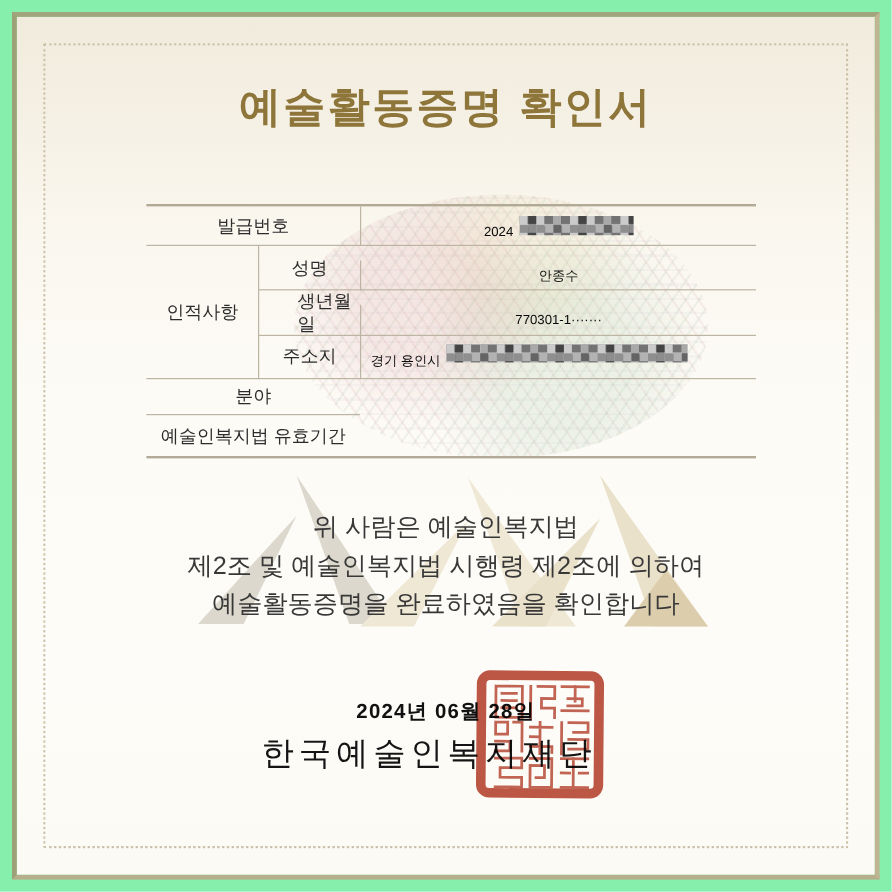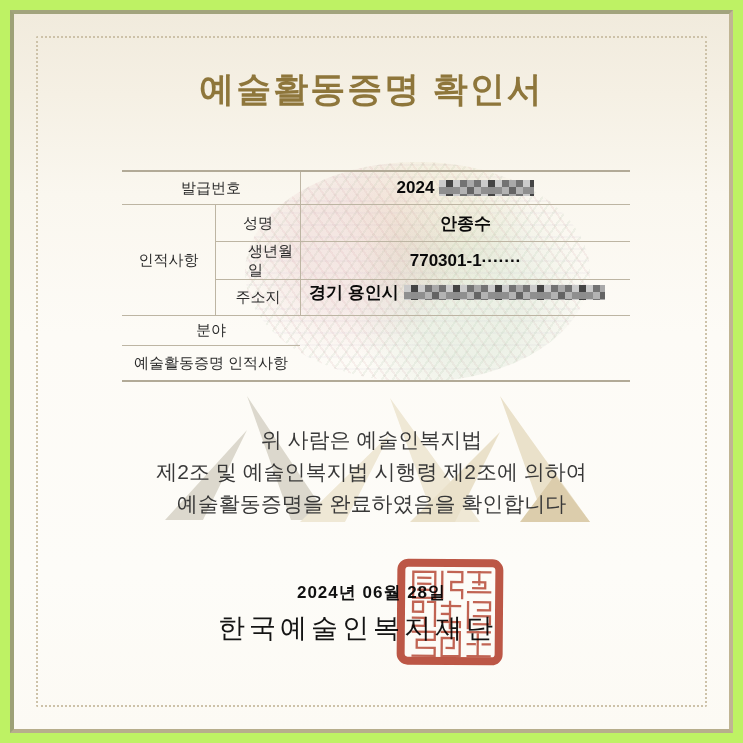--- a/index.html
+++ b/index.html
@@ -1,18 +1,18 @@
 <!DOCTYPE html>
 <html><head>
 <meta charset="utf-8">
 <style>
   * { margin:0; padding:0; box-sizing:border-box; }
   html,body { width:743px; height:743px; background:#ffffff;
     font-family:"Liberation Sans","DejaVu Sans",sans-serif; }
-  .stage { position:absolute; top:0; left:0; width:743px; height:743px; background:#bef264; overflow:hidden; }
+  .stage { position:absolute; top:0; left:0; width:743px; height:743px; background:#86efac; overflow:hidden; }
 
   
   .frame { position:absolute; inset:10px;
     border:4px solid;
     border-color:#a2a47d #c0b593 #b7ae8c #9da177;
     background:linear-gradient(180deg,#f1ebdd 0px,#f5f0e4 80px,#faf7ef 180px,#fdfbf6 320px,#fdfcf8 560px,#fcfaf4 100%);
   }
   .dotted-border { position:absolute; inset:22px; border:2px dotted #cdc2a9; border-radius:2px; }
 
   
@@ -34,21 +34,21 @@
   
   .cert-table { position:absolute; left:122px; top:170px; width:508px; z-index:2;
     display:grid;
     grid-template-columns:93px 85px 330px;
     grid-template-rows:33px 37px 38px 36px 30px 34px;
     border-top:2px solid #b2aa97; border-bottom:2px solid #b2aa97; }
   .tc { display:flex; align-items:center; justify-content:center; }
   .bb { border-bottom:1px solid #bdb5a3; }
   .bl { border-left:1px solid #bdb5a3; }
   .lab { font-size:15px; color:#2b2b2b; }
-  .val { font-size:17px; font-weight:bold; color:#0a0a0a; }
+  .val { font-size:11px; font-weight:normal; color:#0a0a0a;margin-top:12px; }
   .c-issue-label { grid-area:1/1/2/3; }
   .c-issue-value { grid-area:1/3/2/4; gap:5px; }
   .c-personal    { grid-area:2/1/5/2; }
   .c-name-label  { grid-area:2/2/3/3; }
   .c-name-value  { grid-area:2/3/3/4; }
   .c-birth-label { grid-area:3/2/4/3;padding-left:32px; }
   .c-birth-value { grid-area:3/3/4/4; }
   .c-addr-label  { grid-area:4/2/5/3; }
   .c-addr-value  { grid-area:4/3/5/4; flex-direction:column; align-items:flex-start;
                    justify-content:flex-start; padding:1px 0 0 8px;gap:48px; }
@@ -123,21 +123,21 @@
     <div class="tc bb bl c-addr-value">
       <span class="addr-line1">
         <span class="val">경기 용인시</span>
         <span class="mosaic m-addr1"></span>
       </span>
       <span class="mosaic m-addr2"></span>
     </div>
 
     <div class="tc bb lab c-field-label">분야</div>
 
-    <div class="tc lab c-valid-label">예술활동증명 인적사항</div>
+    <div class="tc lab c-valid-label">예술인복지법 유효기간</div>
   </div>
 
   <div class="statement">
     <div>위 사람은 예술인복지법</div>
     <div>제2조 및 예술인복지법 시행령 제2조에 의하여</div>
     <div>예술활동증명을 완료하였음을 확인합니다</div>
   </div>
 
   <div class="issue-date">2024년 06월 28일</div>
   <div class="issuer">한국예술인복지재단</div>

